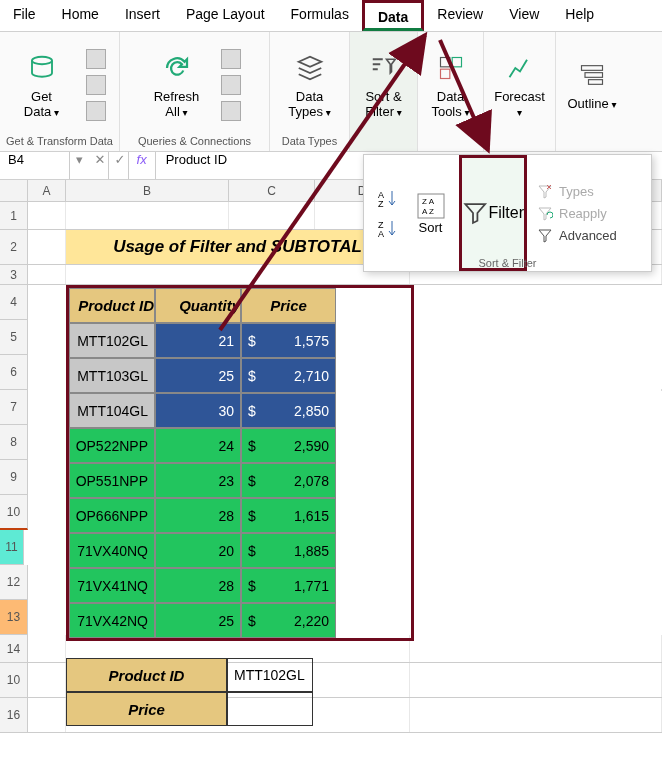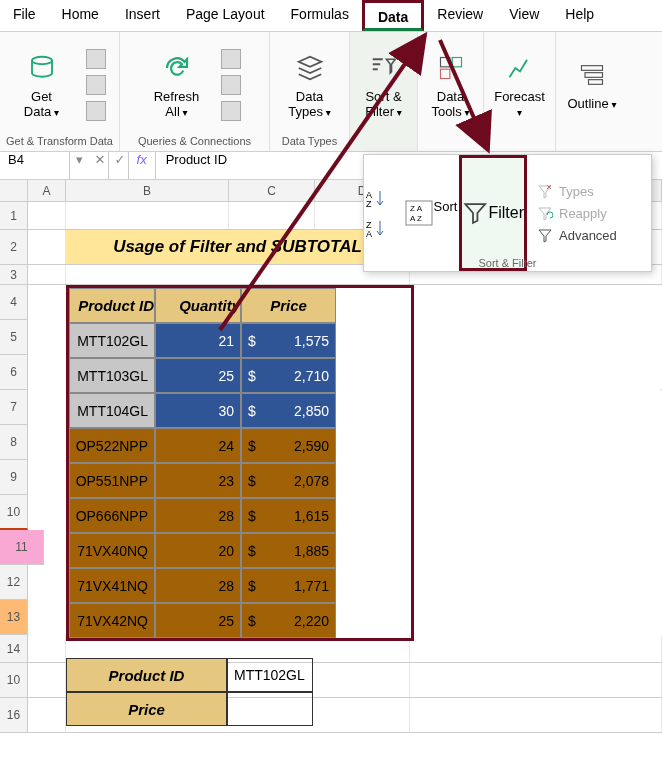--- a/index.html
+++ b/index.html
@@ -22,21 +22,21 @@
 .minicol .m { width: 20px; height: 20px; background: #ddd; border: 1px solid #aaa; }
 
 
 .sortfilter-panel {
   position: absolute; top: 154px; left: 363px; width: 289px; height: 118px;
   background: #fff; border: 1px solid #ccc; box-shadow: 2px 2px 8px rgba(0,0,0,.2);
   display: flex; z-index: 5;
 }
 .sf-left { width: 95px; display: flex; flex-direction: column; align-items: center; justify-content: center; gap: 12px; font-size: 13px; }
 .sf-sortrow { display: flex; align-items: center; gap: 14px; }
-.sf-sortbig { display:flex; flex-direction:row; align-items:flex-start; }
+.sf-sortbig { display:flex; flex-direction:column; align-items:center; }
 .sf-filter { width: 68px; border: 3px solid #6e0a1e; display:flex; flex-direction:row; align-items:center; justify-content:center; background:#f0f8f2; height:100%; }
 .sf-filter .funnel { width:28px; height:28px; }
 .sf-right { flex:1; display:flex; flex-direction:column; gap:6px; justify-content:center; padding-left:10px; font-size:13px; color:#444; }
 .sf-right > div { display:flex; align-items:center; gap:6px; }
 .sf-right .dis { color:#aaa; }
 .sf-caption { position:absolute; bottom:2px; left:50%; transform:translateX(-50%); font-size:11px; color:#666; }
 
 svg { display:block; }
 
 
@@ -61,21 +61,21 @@
 
 
 .title-cell { background:#ffe699; font-weight:bold; font-style:italic; justify-content:center; font-size:17px; width:344px; }
 
 
 .tbl-wrap { position:absolute; left:66px; top:80px; width:348px; border:3px solid #6e0a1e; }
 .thead, .trow { display:flex; }
 .thead { height:35px; }
 .thead .c { background:#e5c77f; font-weight:bold; font-style:italic; font-size:15px; display:flex; align-items:center; justify-content:center; border:1px solid #888; }
 .trow { height:35px; }
-.trow .c { background:#a16207; border:1px solid #888; display:flex; align-items:center; padding:0 6px; font-size:14px; }
+.trow .c { background:#22c55e; border:1px solid #888; display:flex; align-items:center; padding:0 6px; font-size:14px; }
 .trow.sel .c { background:#2f5597; color:#fff; }
 .trow.sel .c.b { background:#c7c7c7; color:#000; }
 .c.b{width:161px}.c.c{width:86px;justify-content:flex-end}.c.d{width:95px}
 .c.d { justify-content:space-between; }
 .c.d .cur { width:12px; }
 
 
 .mini { position:absolute; left:66px; top:478px; }
 .mini .mrow { display:flex; height:34px; }
 .mini .mh { width:161px; background:#e5c77f; font-weight:bold; font-style:italic; display:flex; align-items:center; justify-content:center; border:1px solid #333; font-size:15px; }
@@ -284,21 +284,21 @@
 
   <div style="position:absolute; top:105px; left:0;">
     <div style="display:flex;flex-direction:column">
       <div class="rh" style="height:35px;display:flex;align-items:center;justify-content:center;background:#f3f3f3;border-bottom:1px solid #ccc;font-size:12px;color:#555;width:28px;border-right:1px solid #ccc">4</div>
       <div class="rh" style="height:35px;display:flex;align-items:center;justify-content:center;background:#f3f3f3;border-bottom:1px solid #ccc;font-size:12px;color:#555;width:28px;border-right:1px solid #ccc">5</div>
       <div class="rh" style="height:35px;display:flex;align-items:center;justify-content:center;background:#f3f3f3;border-bottom:1px solid #ccc;font-size:12px;color:#555;width:28px;border-right:1px solid #ccc">6</div>
       <div class="rh" style="height:35px;display:flex;align-items:center;justify-content:center;background:#f3f3f3;border-bottom:1px solid #ccc;font-size:12px;color:#555;width:28px;border-right:1px solid #ccc">7</div>
       <div class="rh" style="height:35px;display:flex;align-items:center;justify-content:center;background:#f3f3f3;border-bottom:1px solid #ccc;font-size:12px;color:#555;width:28px;border-right:1px solid #ccc">8</div>
       <div class="rh" style="height:35px;display:flex;align-items:center;justify-content:center;background:#f3f3f3;border-bottom:1px solid #ccc;font-size:12px;color:#555;width:28px;border-right:1px solid #ccc">9</div>
       <div class="rh" style="height:35px;display:flex;align-items:center;justify-content:center;background:#f3f3f3;border-bottom:2px solid #c2410c;font-size:12px;color:#555;width:28px;border-right:1px solid #ccc">10</div>
-      <div class="rh" style="height:35px;display:flex;align-items:center;justify-content:center;background:#f9a8d4;border-bottom:1px solid #ccc;font-size:12px;color:#555;width:44px;border-right:1px solid #ccc">11</div>
+      <div class="rh" style="height:35px;display:flex;align-items:center;justify-content:center;background:#5eead4;border-bottom:1px solid #ccc;font-size:12px;color:#555;width:24px;border-right:1px solid #ccc">11</div>
       <div class="rh" style="height:35px;display:flex;align-items:center;justify-content:center;background:#f3f3f3;border-bottom:1px solid #ccc;font-size:12px;color:#555;width:28px;border-right:1px solid #ccc">12</div>
       <div class="rh" style="height:35px;display:flex;align-items:center;justify-content:center;background:#fdba74;border-bottom:1px solid #ccc;font-size:12px;color:#555;width:28px;border-right:1px solid #ccc">13</div>
     </div>
   </div>
 
   <div class="tbl-wrap" style="top:105px">
     <div class="thead">
       <div class="c b">Product ID</div>
       <div class="c c">Quantity</div>
       <div class="c d" style="justify-content:center">Price</div>

